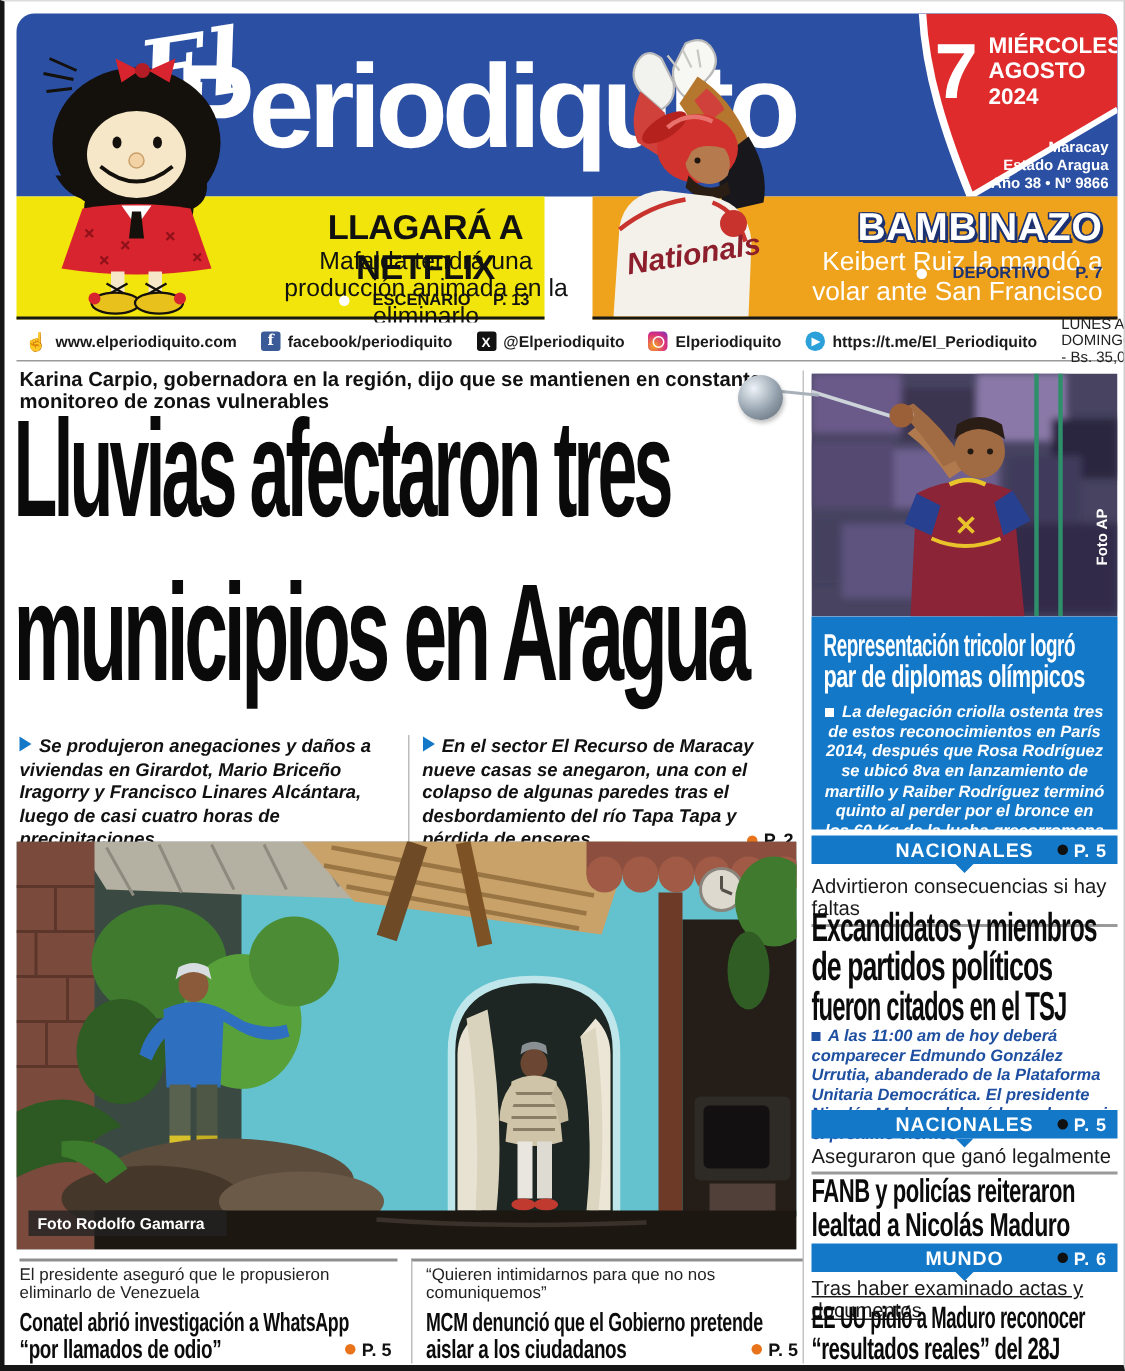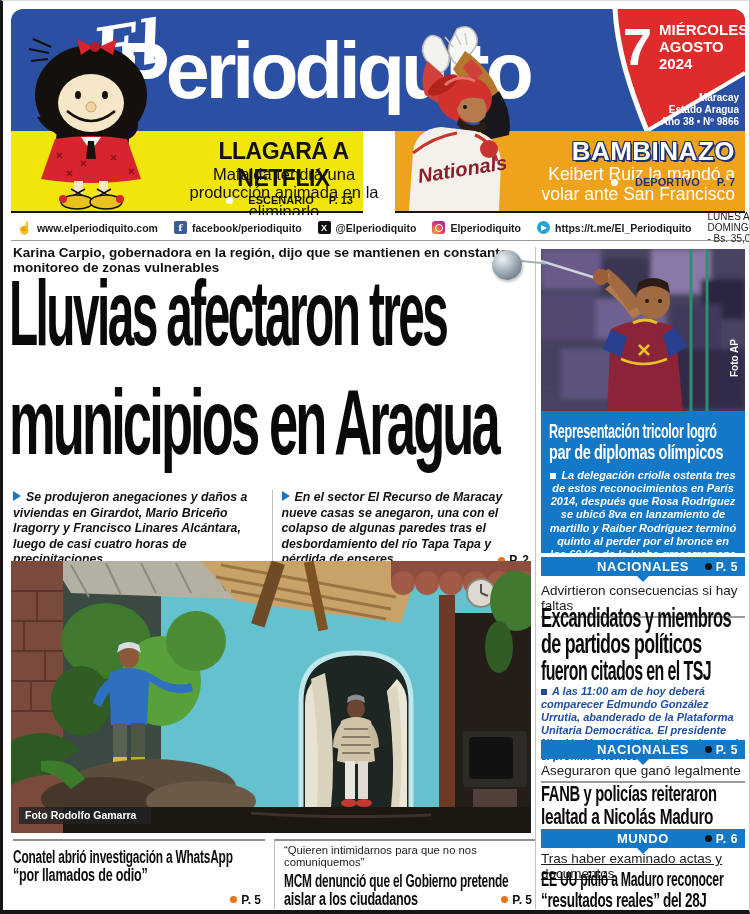--- a/index.html
+++ b/index.html
@@ -300,20 +300,21 @@
       <rect x="462" y="228" width="44" height="20" fill="#51403a"></rect>
     </g>
     <rect x="52" y="246" width="468" height="26" fill="#1d1712"></rect>
     <path d="M240,252 q80,6 180,2" stroke="#3a322a" stroke-width="3" fill="none"></path>
     <rect x="8" y="246" width="132" height="17" fill="rgba(35,35,35,0.8)"></rect>
     <text x="14" y="258" font-size="10.5" font-weight="700" fill="#fff">Foto Rodolfo Gamarra</text>
   </svg>
 
   <div class="bottom-row">
     <div class="bstory">
+      <div class="b-kicker">El presidente aseguró que le propusieron eliminarlo de Venezuela</div>
       <div class="b-hl">
         <span class="ln" style="transform:scaleX(0.68);">Conatel abrió investigación a WhatsApp</span>
         <span class="ln" style="transform:scaleX(0.72);">“por llamados de odio”</span>
       </div>
       <span class="pgref">
         <span class="dot dot-orange"></span>
         <span>P. 5</span>
       </span>
     </div>
     <div class="bstory">

